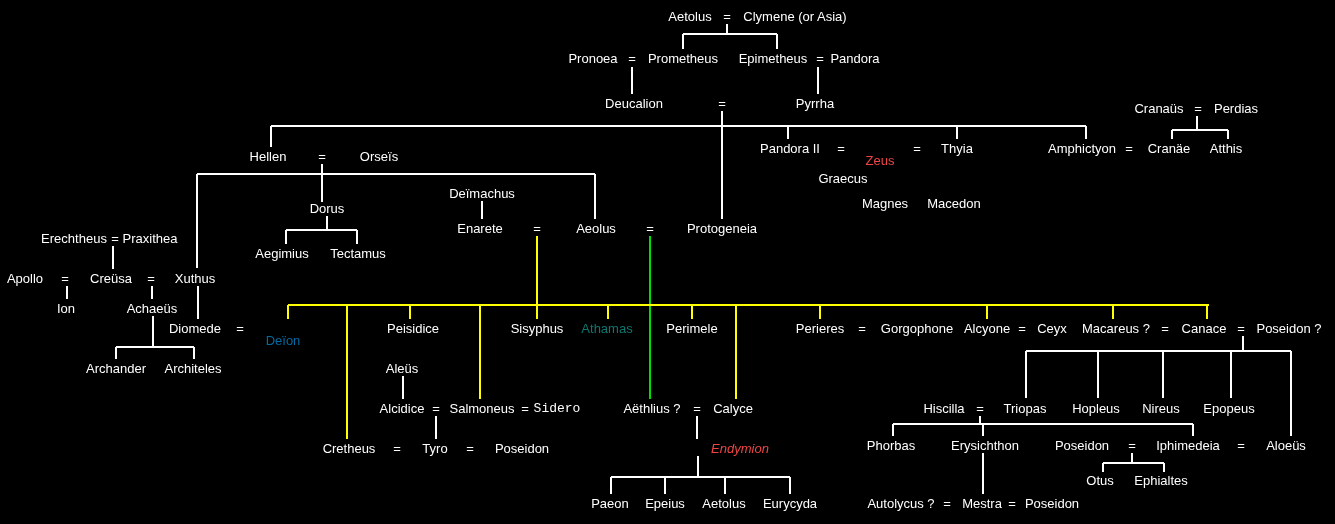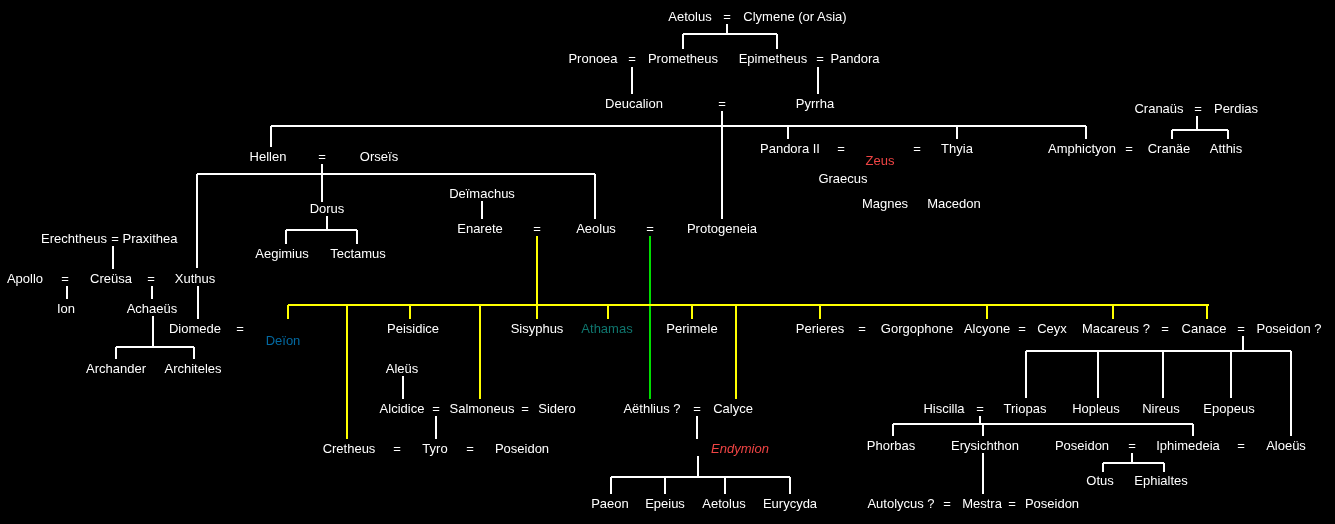--- a/index.html
+++ b/index.html
@@ -164,21 +164,21 @@
     <div class="node" style="left: 1204px; top: 328px; color: rgb(255, 255, 255);">Canace</div>
     <div class="node" style="left: 1241px; top: 328px; color: rgb(255, 255, 255);">=</div>
     <div class="node" style="left: 1289px; top: 328px; color: rgb(255, 255, 255);">Poseidon ?</div>
     <div class="node" style="left: 116px; top: 368px; color: rgb(255, 255, 255);">Archander</div>
     <div class="node" style="left: 193px; top: 368px; color: rgb(255, 255, 255);">Architeles</div>
     <div class="node" style="left: 402px; top: 368px; color: rgb(255, 255, 255);">Aleüs</div>
     <div class="node" style="left: 402px; top: 408px; color: rgb(255, 255, 255);">Alcidice</div>
     <div class="node" style="left: 436px; top: 408px; color: rgb(255, 255, 255);">=</div>
     <div class="node" style="left: 482px; top: 408px; color: rgb(255, 255, 255);">Salmoneus</div>
     <div class="node" style="left: 525px; top: 408px; color: rgb(255, 255, 255);">=</div>
-    <div class="node" style="left: 557px; top: 408px; color: rgb(255, 255, 255);">Sidero</div>
+    <div class="node" style="left: 557px; top: 408px; color: rgb(255, 255, 255); font-family: Liberation Mono, monospace;">Sidero</div>
     <div class="node" style="left: 652px; top: 408px; color: rgb(255, 255, 255);">Aëthlius ?</div>
     <div class="node" style="left: 697px; top: 408px; color: rgb(255, 255, 255);">=</div>
     <div class="node" style="left: 733px; top: 408px; color: rgb(255, 255, 255);">Calyce</div>
     <div class="node" style="left: 944px; top: 408px; color: rgb(255, 255, 255);">Hiscilla</div>
     <div class="node" style="left: 980px; top: 408px; color: rgb(255, 255, 255);">=</div>
     <div class="node" style="left: 1025px; top: 408px; color: rgb(255, 255, 255);">Triopas</div>
     <div class="node" style="left: 1096px; top: 408px; color: rgb(255, 255, 255);">Hopleus</div>
     <div class="node" style="left: 1161px; top: 408px; color: rgb(255, 255, 255);">Nireus</div>
     <div class="node" style="left: 1229px; top: 408px; color: rgb(255, 255, 255);">Epopeus</div>
     <div class="node" style="left: 891px; top: 445px; color: rgb(255, 255, 255);">Phorbas</div>

